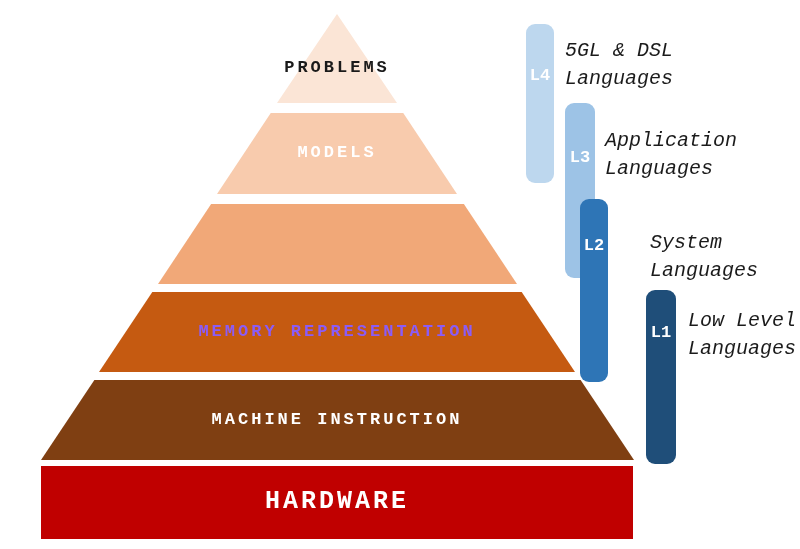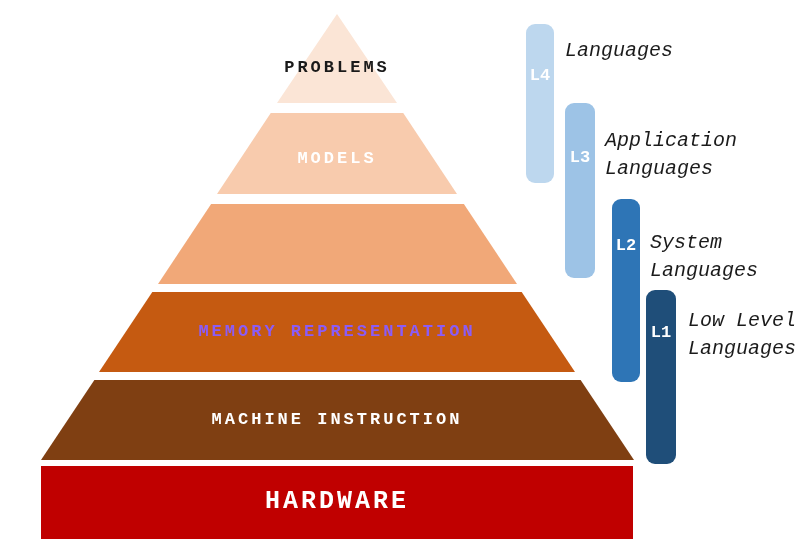--- a/index.html
+++ b/index.html
@@ -32,31 +32,31 @@
     width: 600px;
     text-align: center;
     transform: translateY(-50%);
     font-weight: 700;
     font-size: 17px;
     letter-spacing: 3px;
     line-height: 1.1;
     white-space: nowrap;
   }
   .lbl-problems  { top: 68px;  }
-  .lbl-models    { top: 159px; }
+  .lbl-models    { top: 153px; }
   .lbl-algorithms{ top: 244px; }
   .lbl-memory    { top: 332px; }
   .lbl-machine   { top: 420px; }
   .lbl-hardware  { top: 502px; font-size: 25px; letter-spacing: 3px; }
 
   
   .bar { position: absolute; border-radius: 9px; }
   .bar-l4 { left: 526px; top: 24px;  width: 28px; height: 159px; }
   .bar-l3 { left: 565px; top: 103px; width: 30px; height: 175px; }
-  .bar-l2 { left: 612px; top: 199px; width: 28px; height: 183px; }
+  .bar-l2 { left: 580px; top: 199px; width: 28px; height: 183px; }
   .bar-l1 { left: 646px; top: 290px; width: 30px; height: 174px; }
   .bar-badge {
     position: absolute;
     left: 0;
     width: 100%;
     text-align: center;
     color: #ffffff;
     font-weight: 700;
     font-size: 17px;
     line-height: 20px;
@@ -106,20 +106,21 @@
     <span class="bar-badge badge-l3">L3</span>
   </div>
   <div class="bar bar-l2" style="background-color: rgb(46, 117, 182);">
     <span class="bar-badge badge-l2">L2</span>
   </div>
   <div class="bar bar-l1" style="background-color: rgb(31, 78, 121);">
     <span class="bar-badge badge-l1">L1</span>
   </div>
 
   <div class="annot annot-l4">
+    <span>5GL &amp; DSL</span>
     <span>Languages</span>
   </div>
   <div class="annot annot-l3">
     <span>Application</span>
     <span>Languages</span>
   </div>
   <div class="annot annot-l2">
     <span>System</span>
     <span>Languages</span>
   </div>

